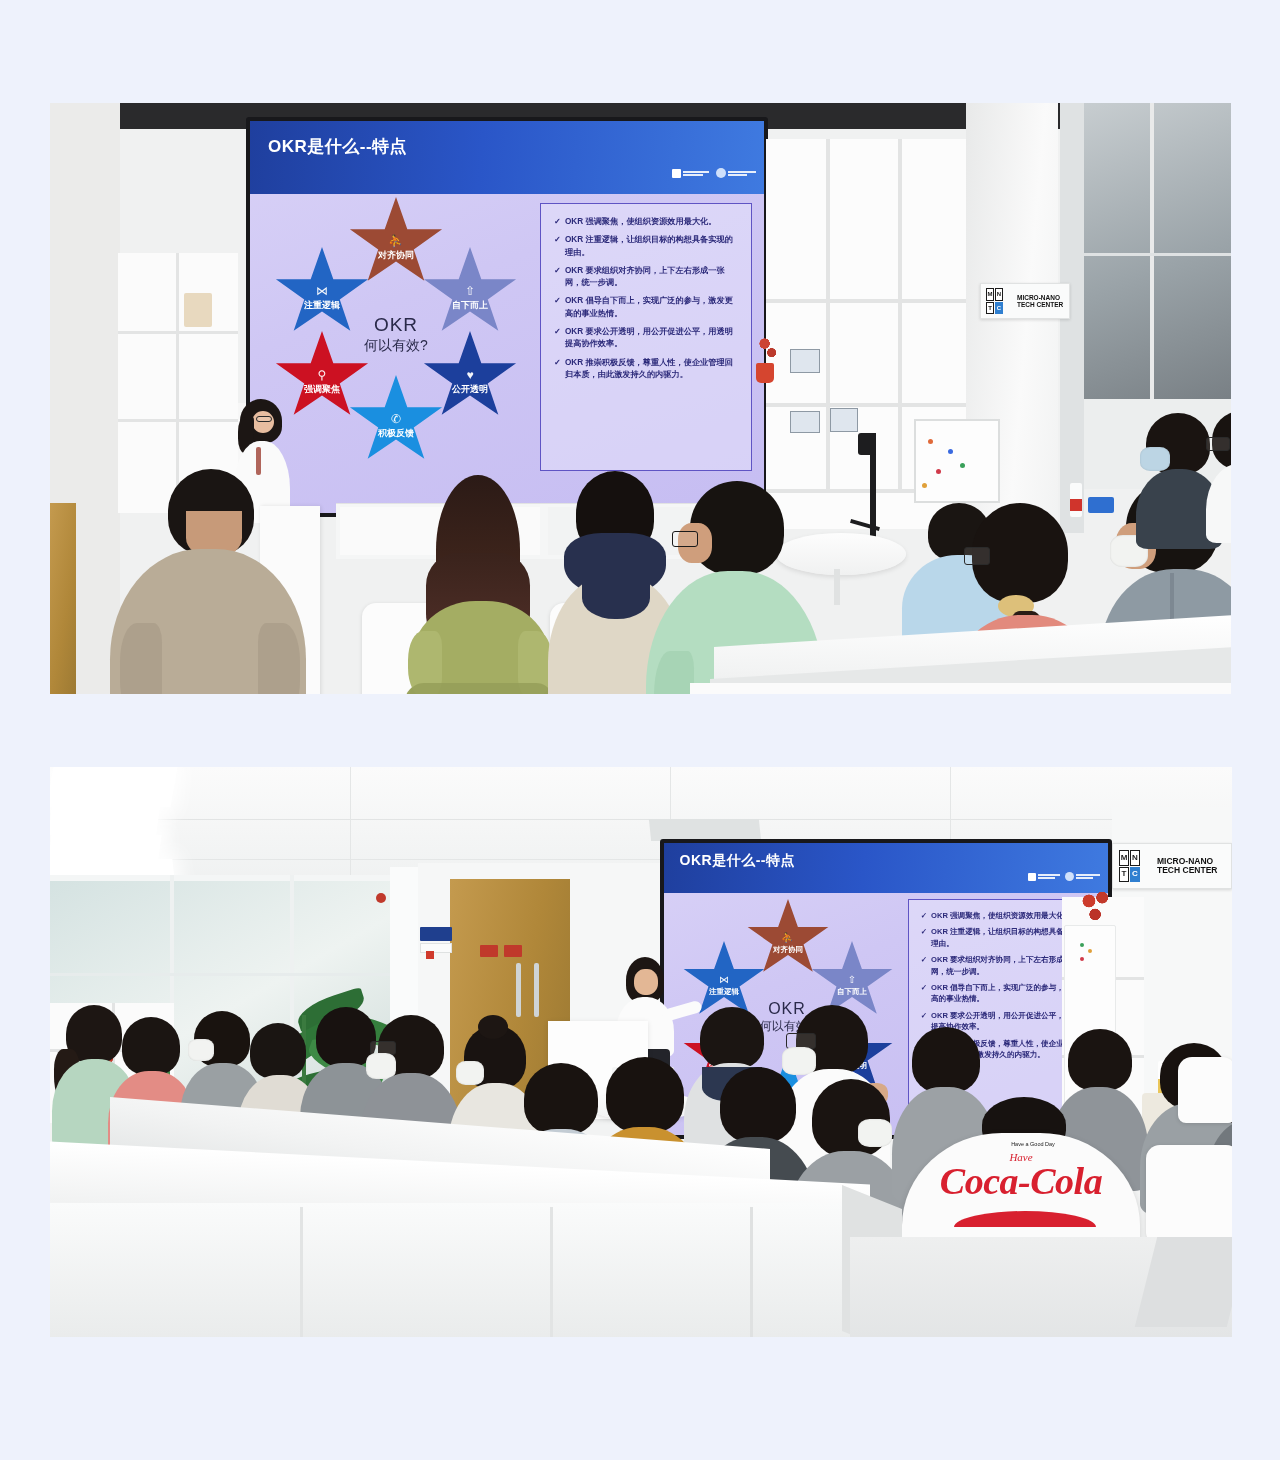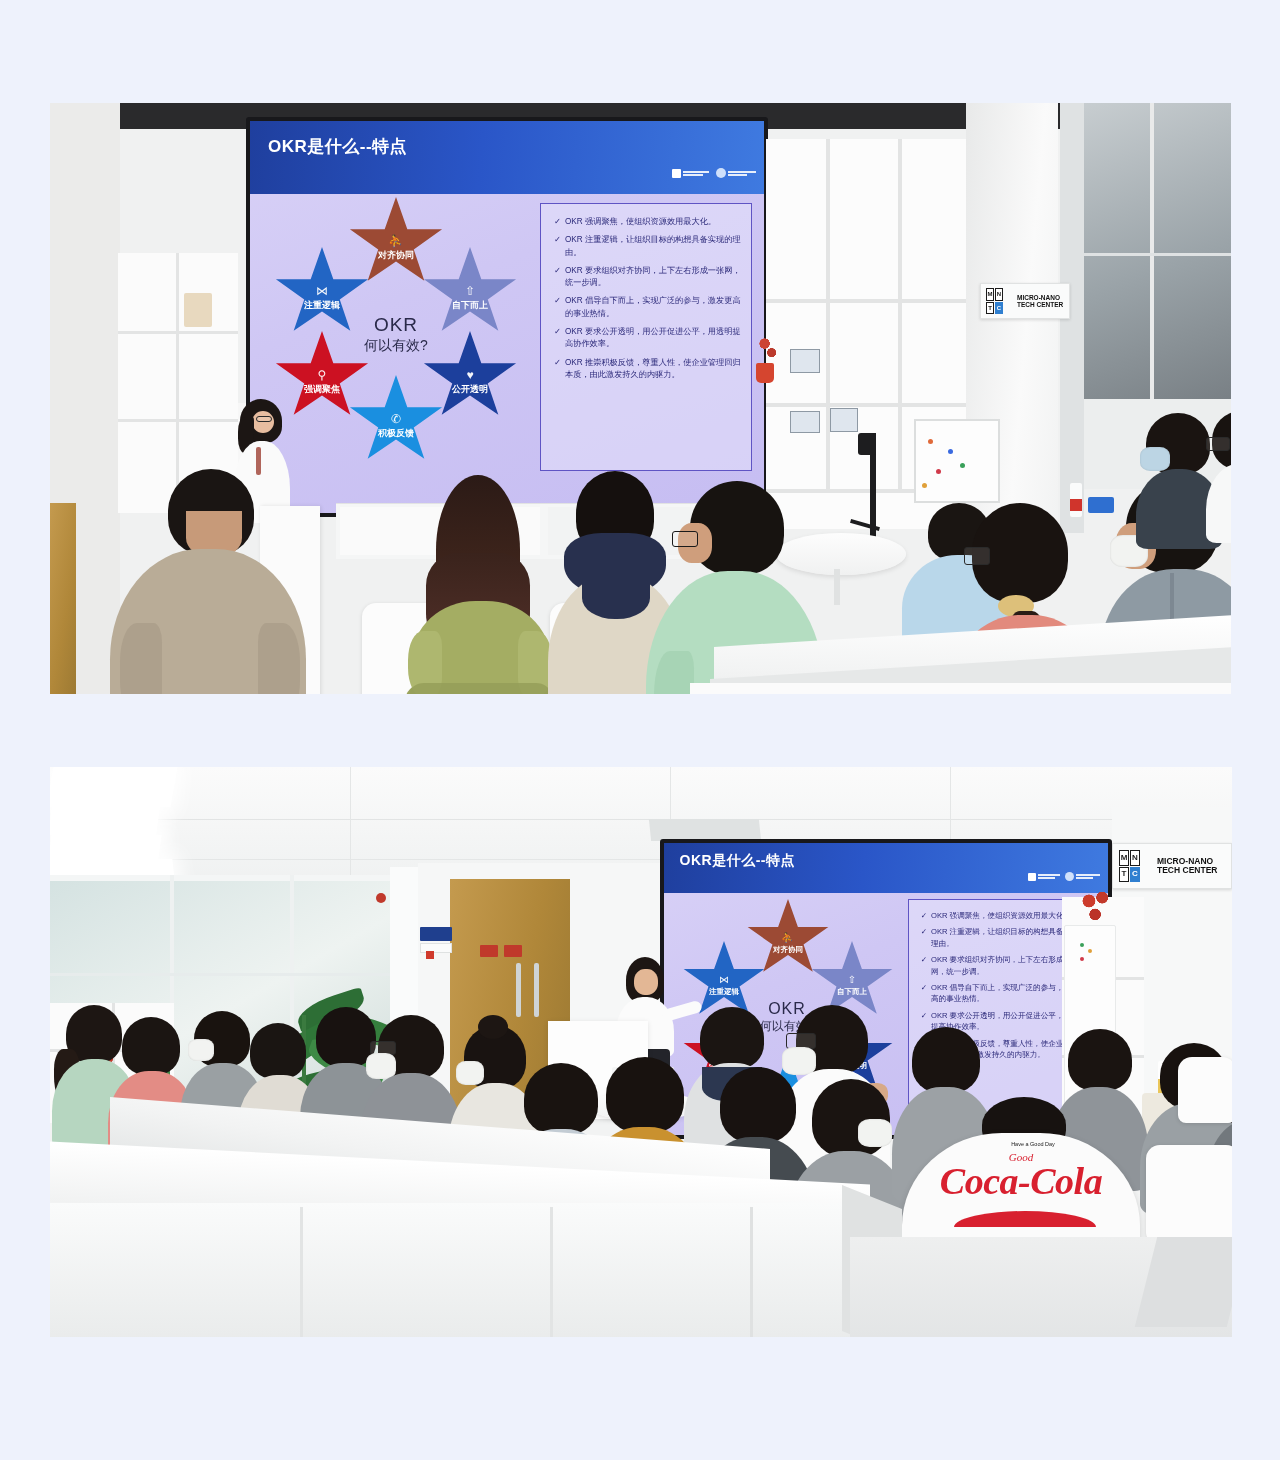--- a/index.html
+++ b/index.html
@@ -77,20 +77,21 @@
   }
   .okr-center .c1 { font-weight: 400; letter-spacing: 1px; }
   .okr-center .c2 { font-weight: 400; }
 
   
   .bullets {
     position: absolute;
     border: 1px solid #5f54c4;
     background: rgba(236,232,252,.45);
     overflow: hidden;
+    font-weight: bold;
   }
   .bullets ul { list-style: none; }
   .bullets li {
     position: relative;
     color: #2c2a7a;
     line-height: 1.5;
   }
   .bullets li::before {
     content: "✓";
     position: absolute; left: -1.35em; top: 0;
@@ -703,21 +704,21 @@
     <div class="person" style="left:1156px;top:300px;width:84px;height:150px;">
       <div class="layer" style="left:12px;top:0;width:58px;height:58px;background:#171210;border-radius:50% 50% 40% 40%;"></div>
       <div class="body" style="left:0px;top:54px;width:84px;height:106px;background:#72787d;"></div>
     </div>
 
     <div class="person" style="left:852px;top:330px;width:238px;height:270px;">
       <div class="layer" style="left:80px;top:0;width:84px;height:56px;background:#171210;border-radius:50% 50% 40% 40%;"></div>
 
       <div class="cola-jacket" style="left:0px;top:36px;width:238px;height:232px;">
 
-        <div class="cola-enjoy" style="top:18px;font-size:11px;">Good</div>
+        <div class="cola-enjoy" style="top:18px;font-size:11px;">Have</div>
         <div class="cola-wordmark" style="top:26px;font-size:38px;">Coca-Cola</div>
         <div class="cola-swoosh" style="left:52px;top:78px;width:142px;height:16px;"></div>
 
         <div class="cola-check" style="top:112px;height:120px;">
           <span class="on"></span>
             <span></span>
             <span class="on"></span>
             <span></span>
           <span></span>
             <span class="on"></span>

